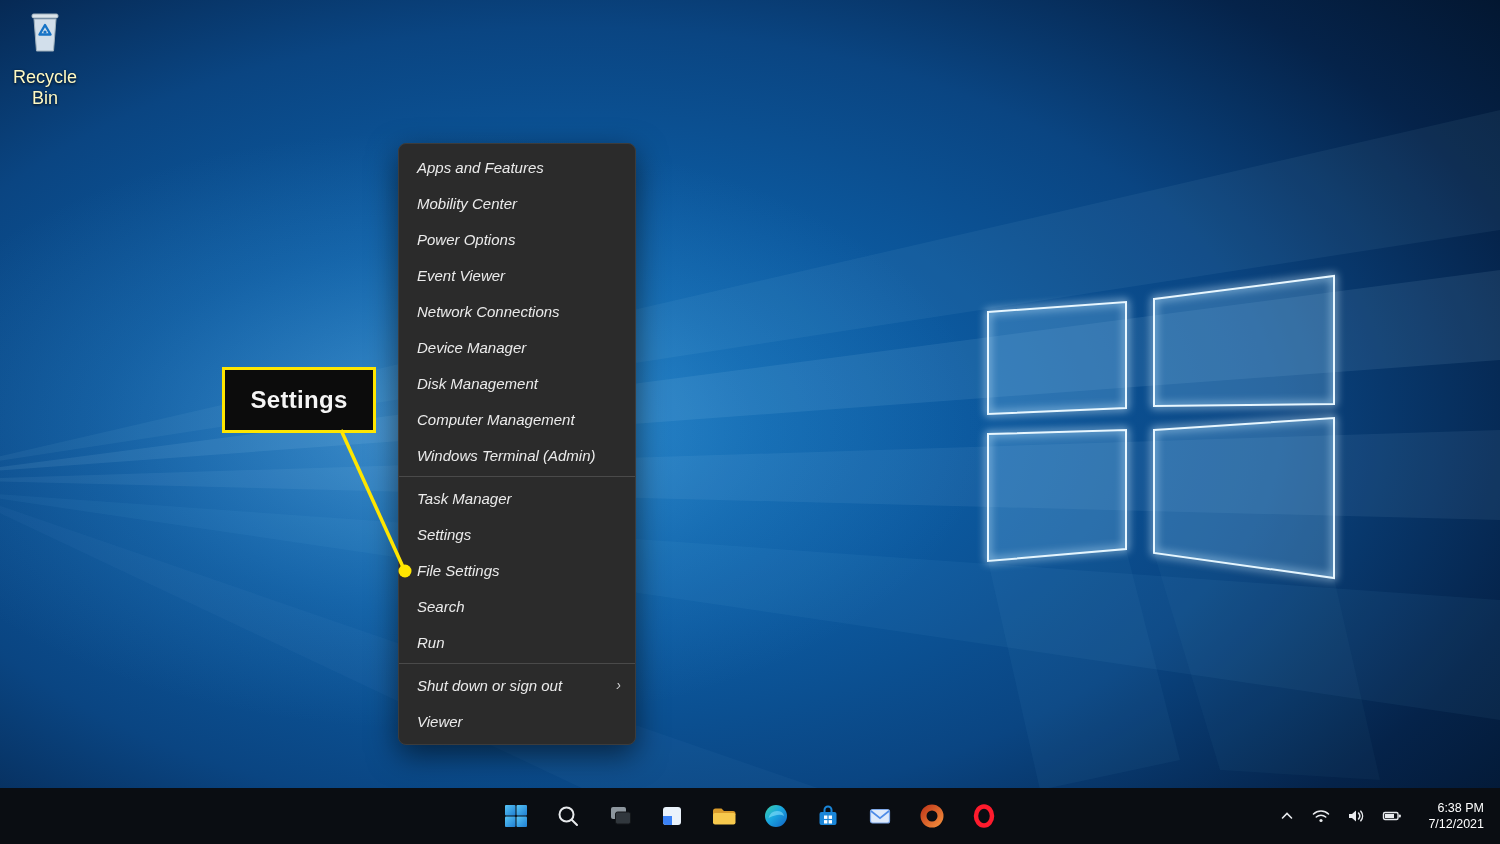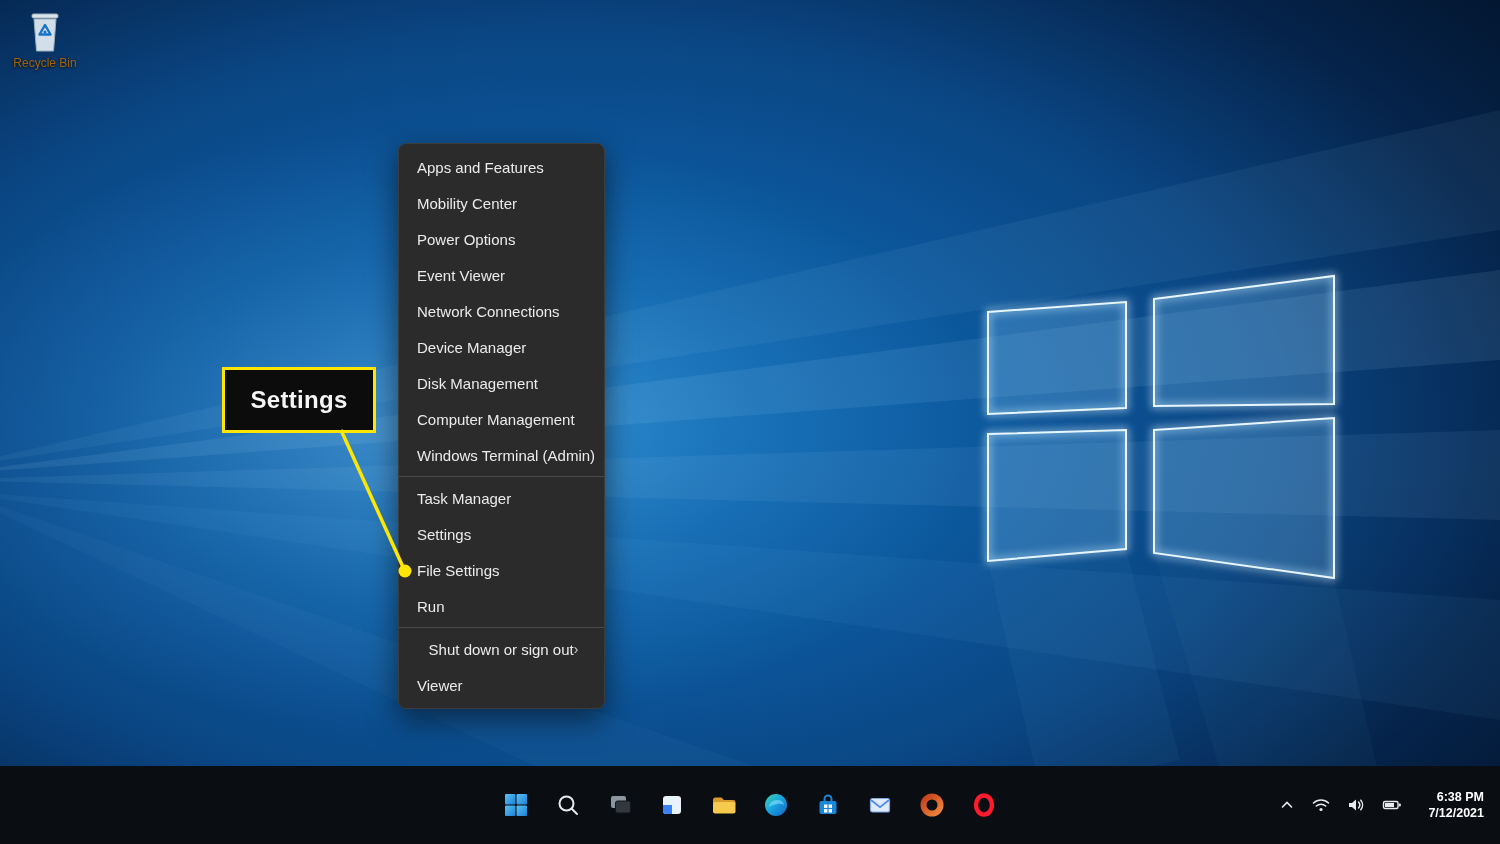--- a/index.html
+++ b/index.html
@@ -3,43 +3,43 @@
 <meta charset="utf-8">
 <style>
   html,body{margin:0;padding:0;background:#000;}
   .screen{position:relative;width:1500px;height:844px;overflow:hidden;
           font-family:"Liberation Sans",sans-serif;background:#05182e;}
   .screen svg.wallpaper{position:absolute;inset:0;display:block;}
 
   
   .recycle-bin{position:absolute;left:6px;top:6px;width:78px;text-align:center;cursor:default;}
   .recycle-bin .glyph{display:block;margin:0 auto;}
-  .recycle-bin .label{color:#a16207;font-size:12px;margin-top:2px;
+  .recycle-bin .label{color:#fef9c3;font-size:18px;margin-top:13px;
                       text-shadow:0 1px 3px rgba(0,0,0,.9);}
 
   
-  .winx-menu{position:absolute;left:398px;top:143px;width:207px;box-sizing:border-box;
+  .winx-menu{position:absolute;left:398px;top:143px;width:238px;box-sizing:border-box;
              background:#2b2b2b;border:1px solid #3c3c3c;border-radius:8px;
-             padding:5px 0;box-shadow:0 10px 30px rgba(0,0,0,.55);}
+             padding:5px 0;box-shadow:0 10px 30px rgba(0,0,0,.55);font-style:italic;}
   .menu-item{height:36px;display:flex;align-items:center;padding:0 14px 0 18px;
              color:#ebebeb;font-size:15px;cursor:default;white-space:nowrap;}
-  .menu-item.with-chevron{justify-content:center;}
+  .menu-item.with-chevron{justify-content:space-between;}
   .menu-item .chev{color:#cfcfcf;font-size:14px;}
   .menu-sep{height:1px;background:#4a4a4a;margin:3px 0;}
 
   
   .callout-box{position:absolute;left:222px;top:367px;width:148px;height:60px;
                background:#0c0c0c;border:3px solid #ffe600;display:flex;
                align-items:center;justify-content:center;color:#f5f5f5;
                font-size:24px;font-weight:bold;letter-spacing:.3px;}
   svg.annotation-overlay{position:absolute;inset:0;pointer-events:none;}
 
   
-  .taskbar{position:absolute;left:0;right:0;bottom:0;height:78px;
-           background:#0a0d12;display:flex;align-items:center;font-weight:bold;}
+  .taskbar{position:absolute;left:0;right:0;bottom:0;height:56px;
+           background:#0a0d12;display:flex;align-items:center;}
   .tb-center{position:absolute;left:50%;transform:translateX(-50%);
              display:flex;gap:12px;align-items:center;}
   .tb-btn{width:40px;height:40px;border-radius:6px;display:flex;align-items:center;
           justify-content:center;cursor:pointer;}
   .tray{position:absolute;right:10px;display:flex;align-items:center;gap:10px;height:64px;}
   .tray-icons{display:flex;align-items:center;gap:9px;margin-right:6px;}
   .tray-btn{display:flex;align-items:center;justify-content:center;padding:4px;border-radius:4px;cursor:pointer;}
   .clock{display:flex;flex-direction:column;align-items:flex-end;color:#fff;
          font-size:12.5px;line-height:1.3;padding:4px 6px;border-radius:4px;cursor:default;}
 </style>
@@ -113,20 +113,21 @@
     <div class="menu-item">Event Viewer</div>
     <div class="menu-item">Network Connections</div>
     <div class="menu-item">Device Manager</div>
     <div class="menu-item">Disk Management</div>
     <div class="menu-item">Computer Management</div>
     <div class="menu-item">Windows Terminal (Admin)</div>
     <div class="menu-sep"></div>
     <div class="menu-item">Task Manager</div>
     <div class="menu-item">Settings</div>
     <div class="menu-item">File Settings</div>
+    <div class="menu-item">Search</div>
     <div class="menu-item">Run</div>
     <div class="menu-sep"></div>
     <div class="menu-item with-chevron">
       <span>Shut down or sign out</span>
       <span class="chev">›</span>
     </div>
     <div class="menu-item">Viewer</div>
   </div>
 
   <div class="callout-box">

